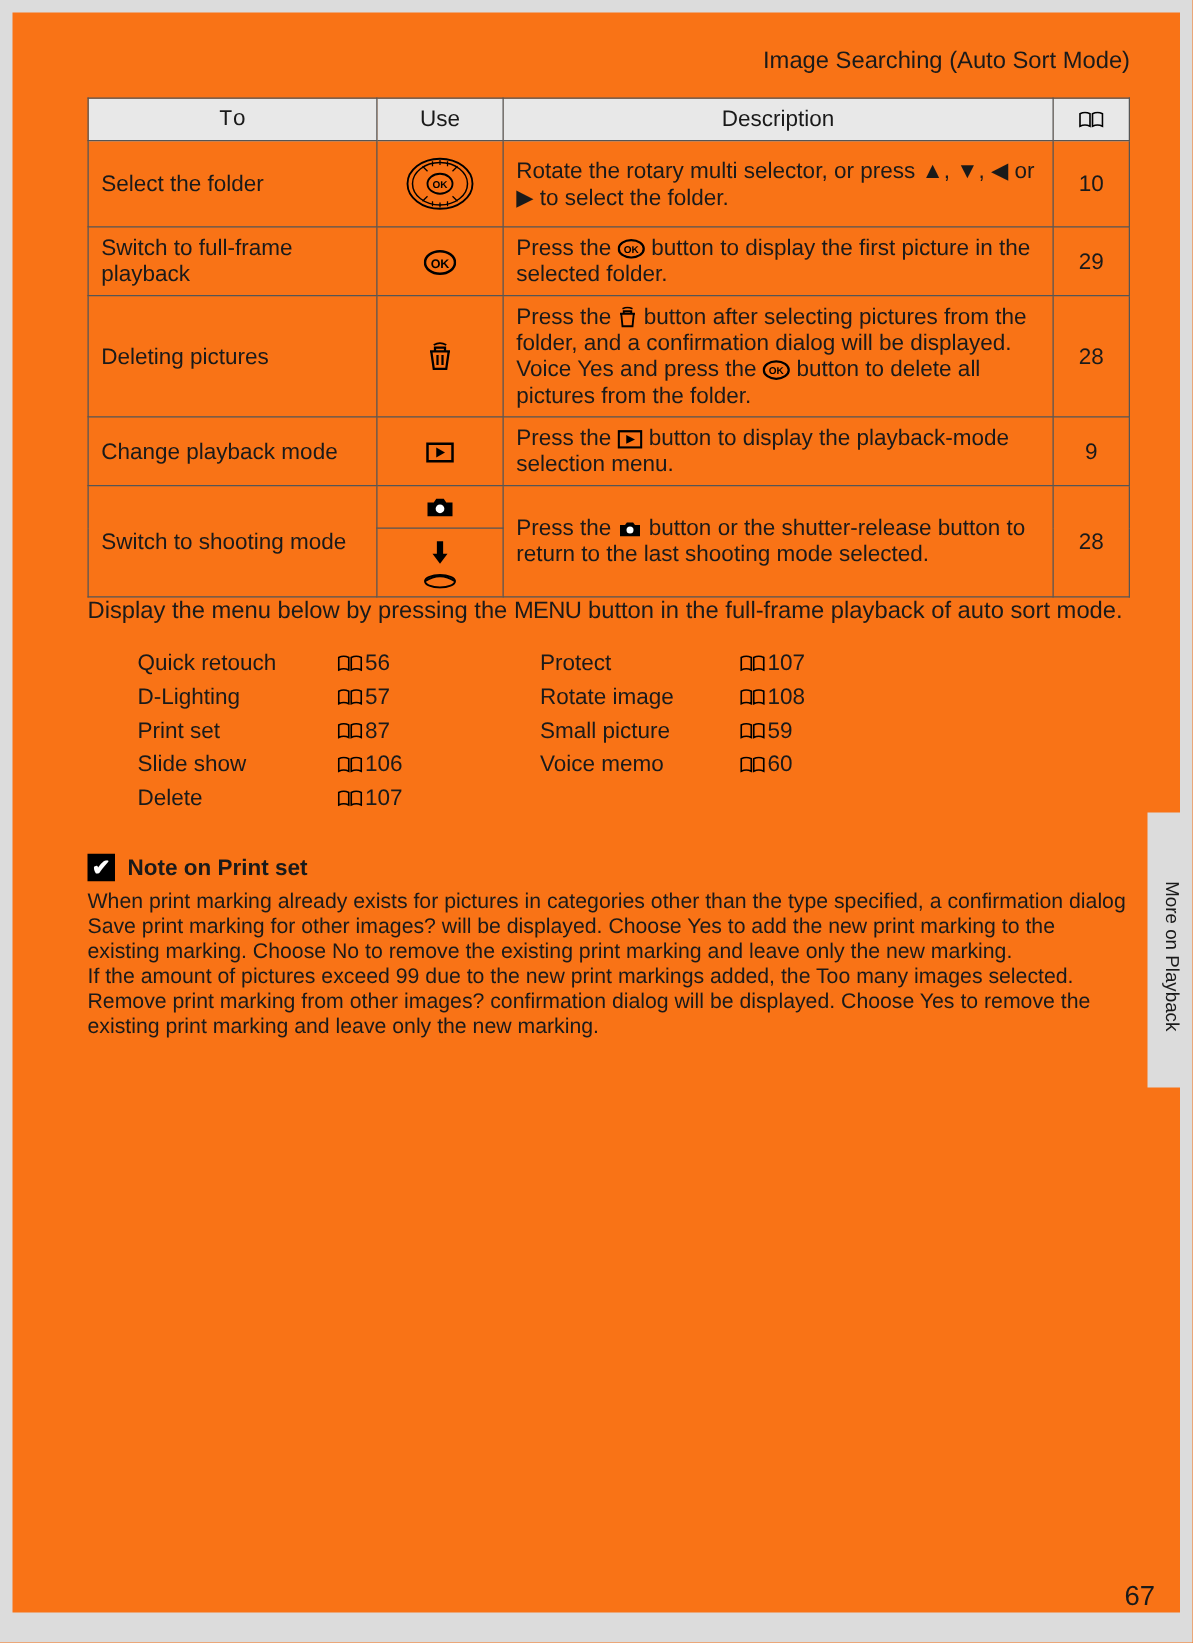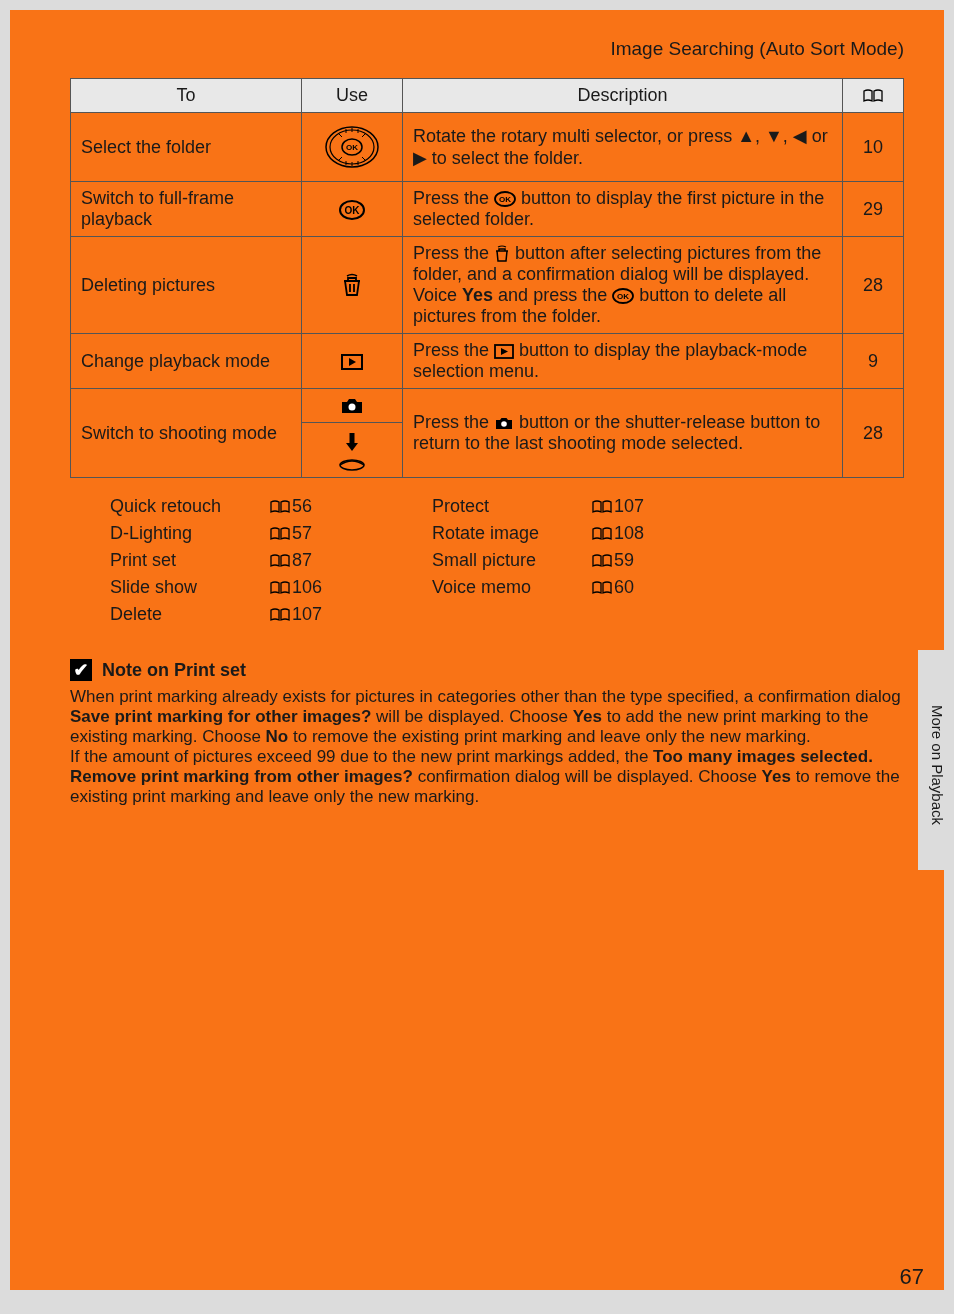--- a/index.html
+++ b/index.html
@@ -37,21 +37,21 @@
   table.ops th, table.ops td {
     border: 1px solid #555;
     padding: 6px 10px;
     vertical-align: middle;
   }
   table.ops th {
     font-weight: 400;
     background: #e8e8e8;
     text-align: center;
   }
-  .col-to { width: 210px; }
+  .col-to { width: 210px; font-family: Liberation Mono, monospace; }
   .col-use { width: 80px; text-align:center;}
   .col-page { width: 40px; text-align:center;}
   .use-cell { text-align:center; }
   .page-cell { text-align:center;border-radius:30px; }
   .menu-cols {
     display:flex;
     gap: 110px;
     padding-left: 40px;
     margin-top:12px;
   }
@@ -65,21 +65,21 @@
     width:22px;height:22px;background:#000;display:flex;align-items:center;justify-content:center;color:#fff;font-weight:900;font-size:18px;
   }
   .side-tab{
     position:absolute; right:-2px; top:640px; background:#dcdcdc; height:220px; width:28px;
     writing-mode: vertical-rl; text-align:center; font-size:15px; padding-top:10px; box-sizing:border-box;
   }
   .page-number{
     position:absolute; right:20px; bottom:0; font-size:22px;
   }
   svg { vertical-align:middle; }
-  b{font-weight:700;}
+  b{font-weight:400;}
 </style>
 </head>
 <body>
 
 <div class="page">
 
   <div class="breadcrumb">Image Searching (Auto Sort Mode)</div>
 
 
   <table class="ops">
@@ -210,20 +210,23 @@
           <path d="M15 4 L15 18" stroke="#000" stroke-width="5"></path>
           <path d="M9 14 L15 22 L21 14 Z" fill="#000"></path>
           <ellipse cx="15" cy="36" rx="12" ry="5" fill="none" stroke="#000" stroke-width="1.5"></ellipse>
           <path d="M3 36 Q15 28 27 36" fill="none" stroke="#000" stroke-width="1.5"></path>
         </svg>
       </td>
     </tr>
   </tbody>
     </table>
 
+  <p class="intro">
+    <span>Display the menu below by pressing the </span><b style="font-family:Arial Narrow,Arial;letter-spacing:-0.5px">MENU</b><span> button in the full-frame playback of auto sort mode.</span>
+  </p>
 
   <div class="menu-cols">
     <div class="menu-col" id="menu-left">
         <div class="menu-row">
           <span class="menu-label">Quick retouch</span>
           <span class="menu-page"><svg width="20" height="14">
               <path d="M1 2 Q5 0 9 2 L9 12 Q5 10 1 12 Z M11 2 Q15 0 19 2 L19 12 Q15 10 11 12 Z" fill="none" stroke="#000" stroke-width="1.3"></path>
             </svg>56</span>
         </div>
         <div class="menu-row">

